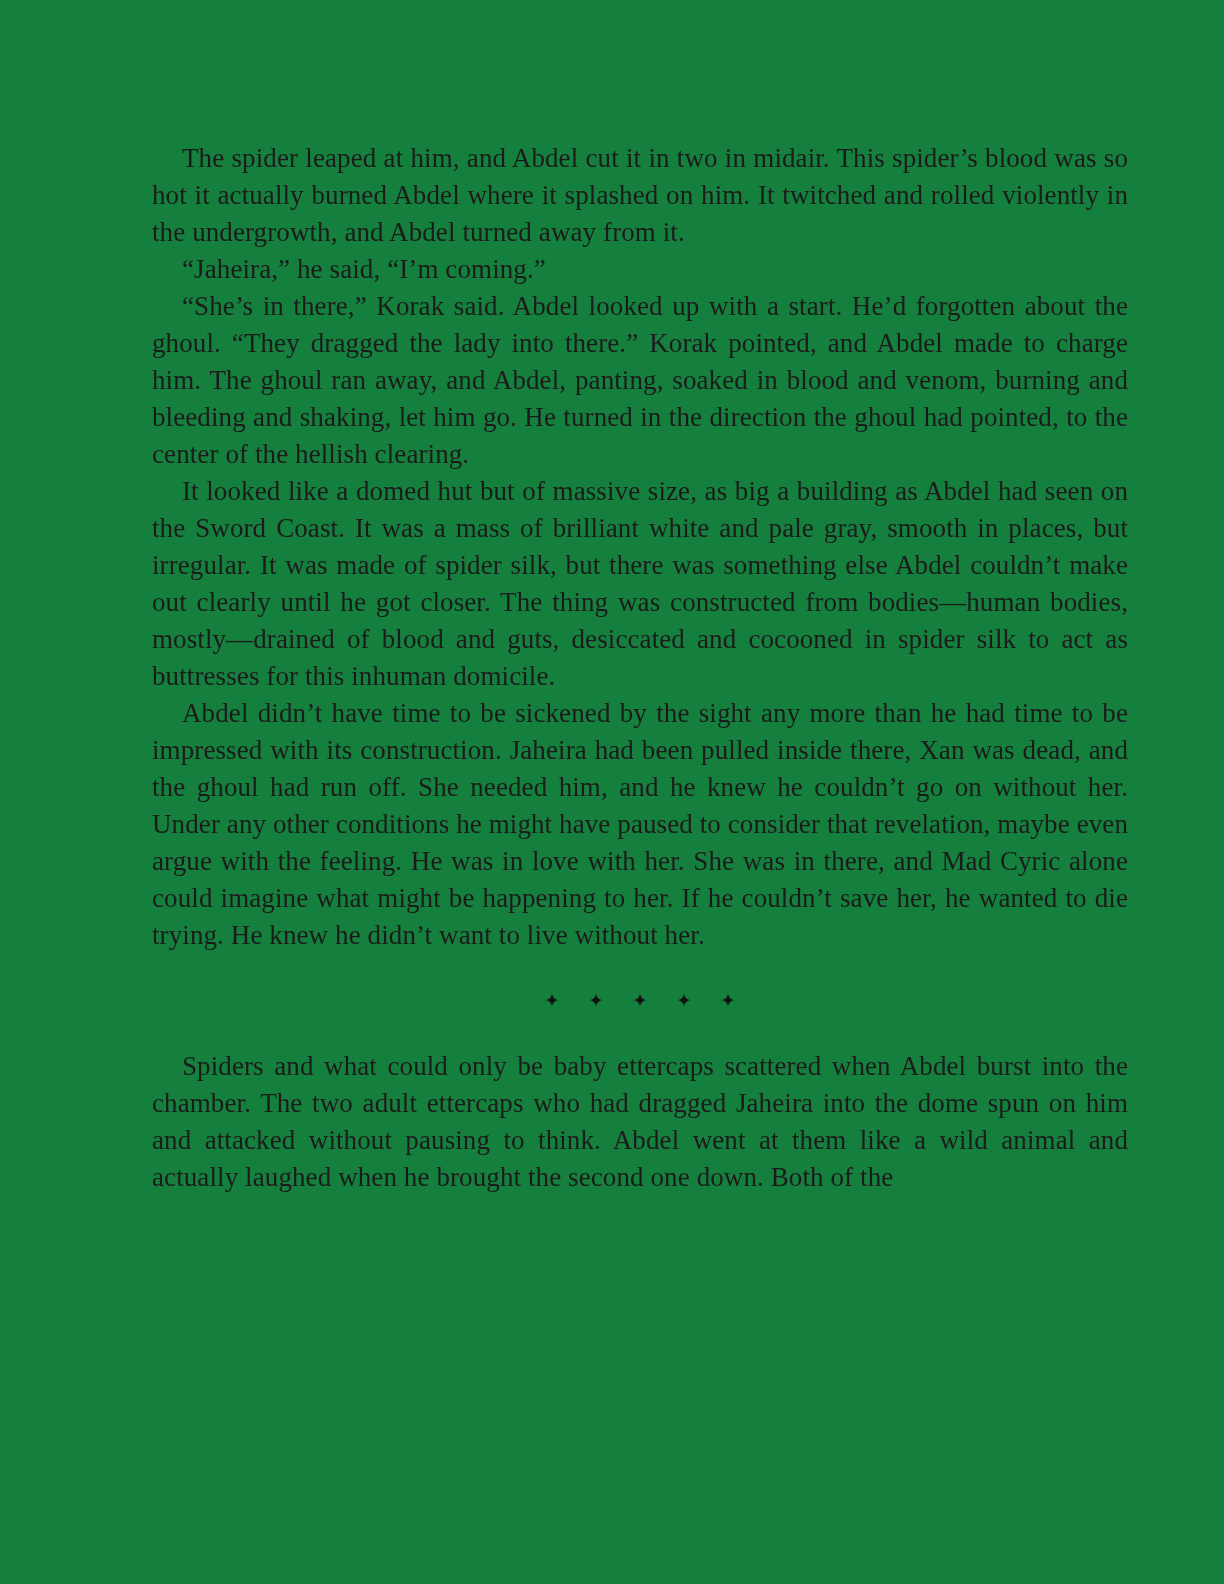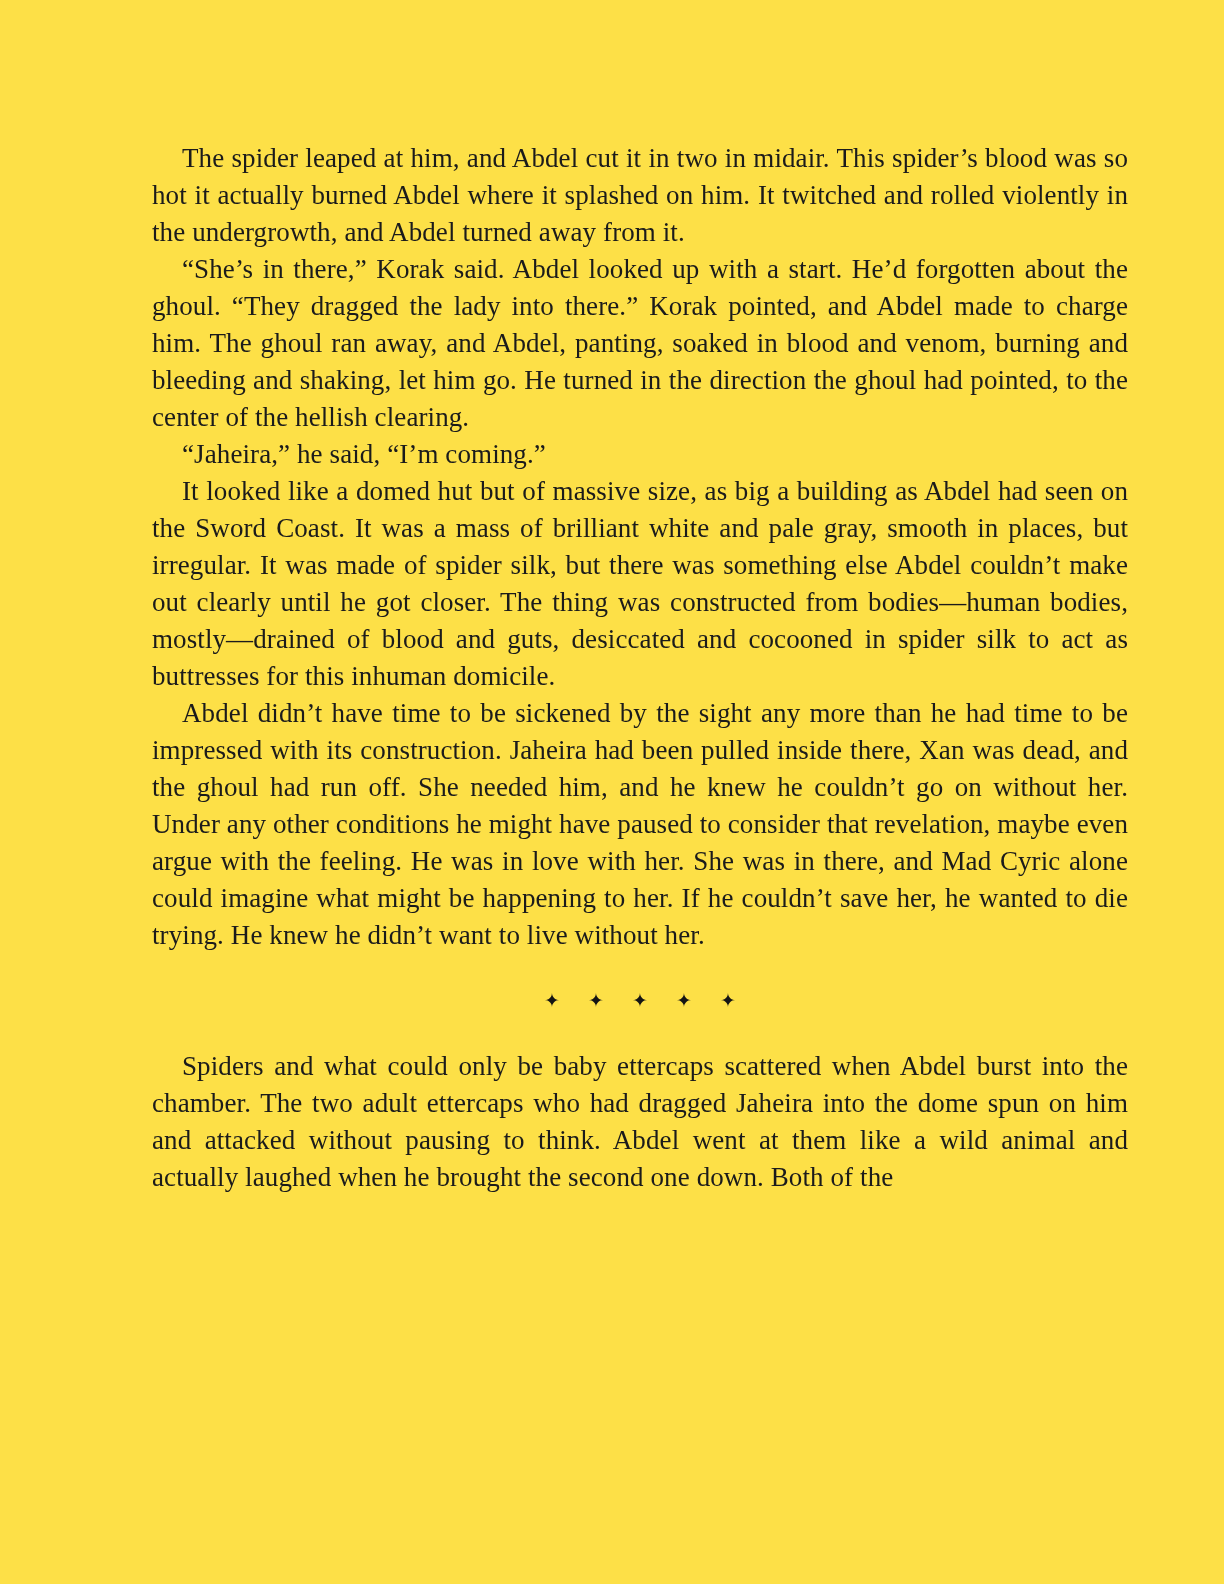--- a/index.html
+++ b/index.html
@@ -5,21 +5,21 @@
   html, body {
     margin: 0;
     padding: 0;
     background: #ffffff;
   }
   .page {
     position: relative;
     width: 1224px;
     height: 1584px;
     box-sizing: border-box;
-    background: #fde047;
+    background: #15803d;
     color: #1b1b1b;
     padding: 140px 96px 0 152px;
     font-family: "Liberation Serif", "DejaVu Serif", serif;
   }
   .text-block p {
     margin: 0;
     font-size: 27px;
     line-height: 37px;
     text-align: justify;
     text-indent: 30px;
@@ -35,20 +35,20 @@
     word-spacing: 22px;
     line-height: 24px;
   }
 </style>
 </head>
 <body>
 
 <div class="page">
   <div class="text-block">
     <p>The spider leaped at him, and Abdel cut it in two in midair. This spider’s blood was so hot it actually burned Abdel where it splashed on him. It twitched and rolled violently in the undergrowth, and Abdel turned away from it.</p>
+    <p>“Jaheira,” he said, “I’m coming.”</p>
     <p>“She’s in there,” Korak said. Abdel looked up with a start. He’d forgotten about the ghoul. “They dragged the lady into there.” Korak pointed, and Abdel made to charge him. The ghoul ran away, and Abdel, panting, soaked in blood and venom, burning and bleeding and shaking, let him go. He turned in the direction the ghoul had pointed, to the center of the hellish clearing.</p>
-    <p>“Jaheira,” he said, “I’m coming.”</p>
     <p>It looked like a domed hut but of massive size, as big a building as Abdel had seen on the Sword Coast. It was a mass of brilliant white and pale gray, smooth in places, but irregular. It was made of spider silk, but there was something else Abdel couldn’t make out clearly until he got closer. The thing was constructed from bodies—human bodies, mostly—drained of blood and guts, desiccated and cocooned in spider silk to act as buttresses for this inhuman domicile.</p>
     <p>Abdel didn’t have time to be sickened by the sight any more than he had time to be impressed with its construction. Jaheira had been pulled inside there, Xan was dead, and the ghoul had run off. She needed him, and he knew he couldn’t go on without her. Under any other conditions he might have paused to consider that revelation, maybe even argue with the feeling. He was in love with her. She was in there, and Mad Cyric alone could imagine what might be happening to her. If he couldn’t save her, he wanted to die trying. He knew he didn’t want to live without her.</p>
     <div class="scene-break">✦ ✦ ✦ ✦ ✦</div>
     <p>Spiders and what could only be baby ettercaps scattered when Abdel burst into the chamber. The two adult ettercaps who had dragged Jaheira into the dome spun on him and attacked without pausing to think. Abdel went at them like a wild animal and actually laughed when he brought the second one down. Both of the</p>
   </div>
 </div>
 
 </body></html>

